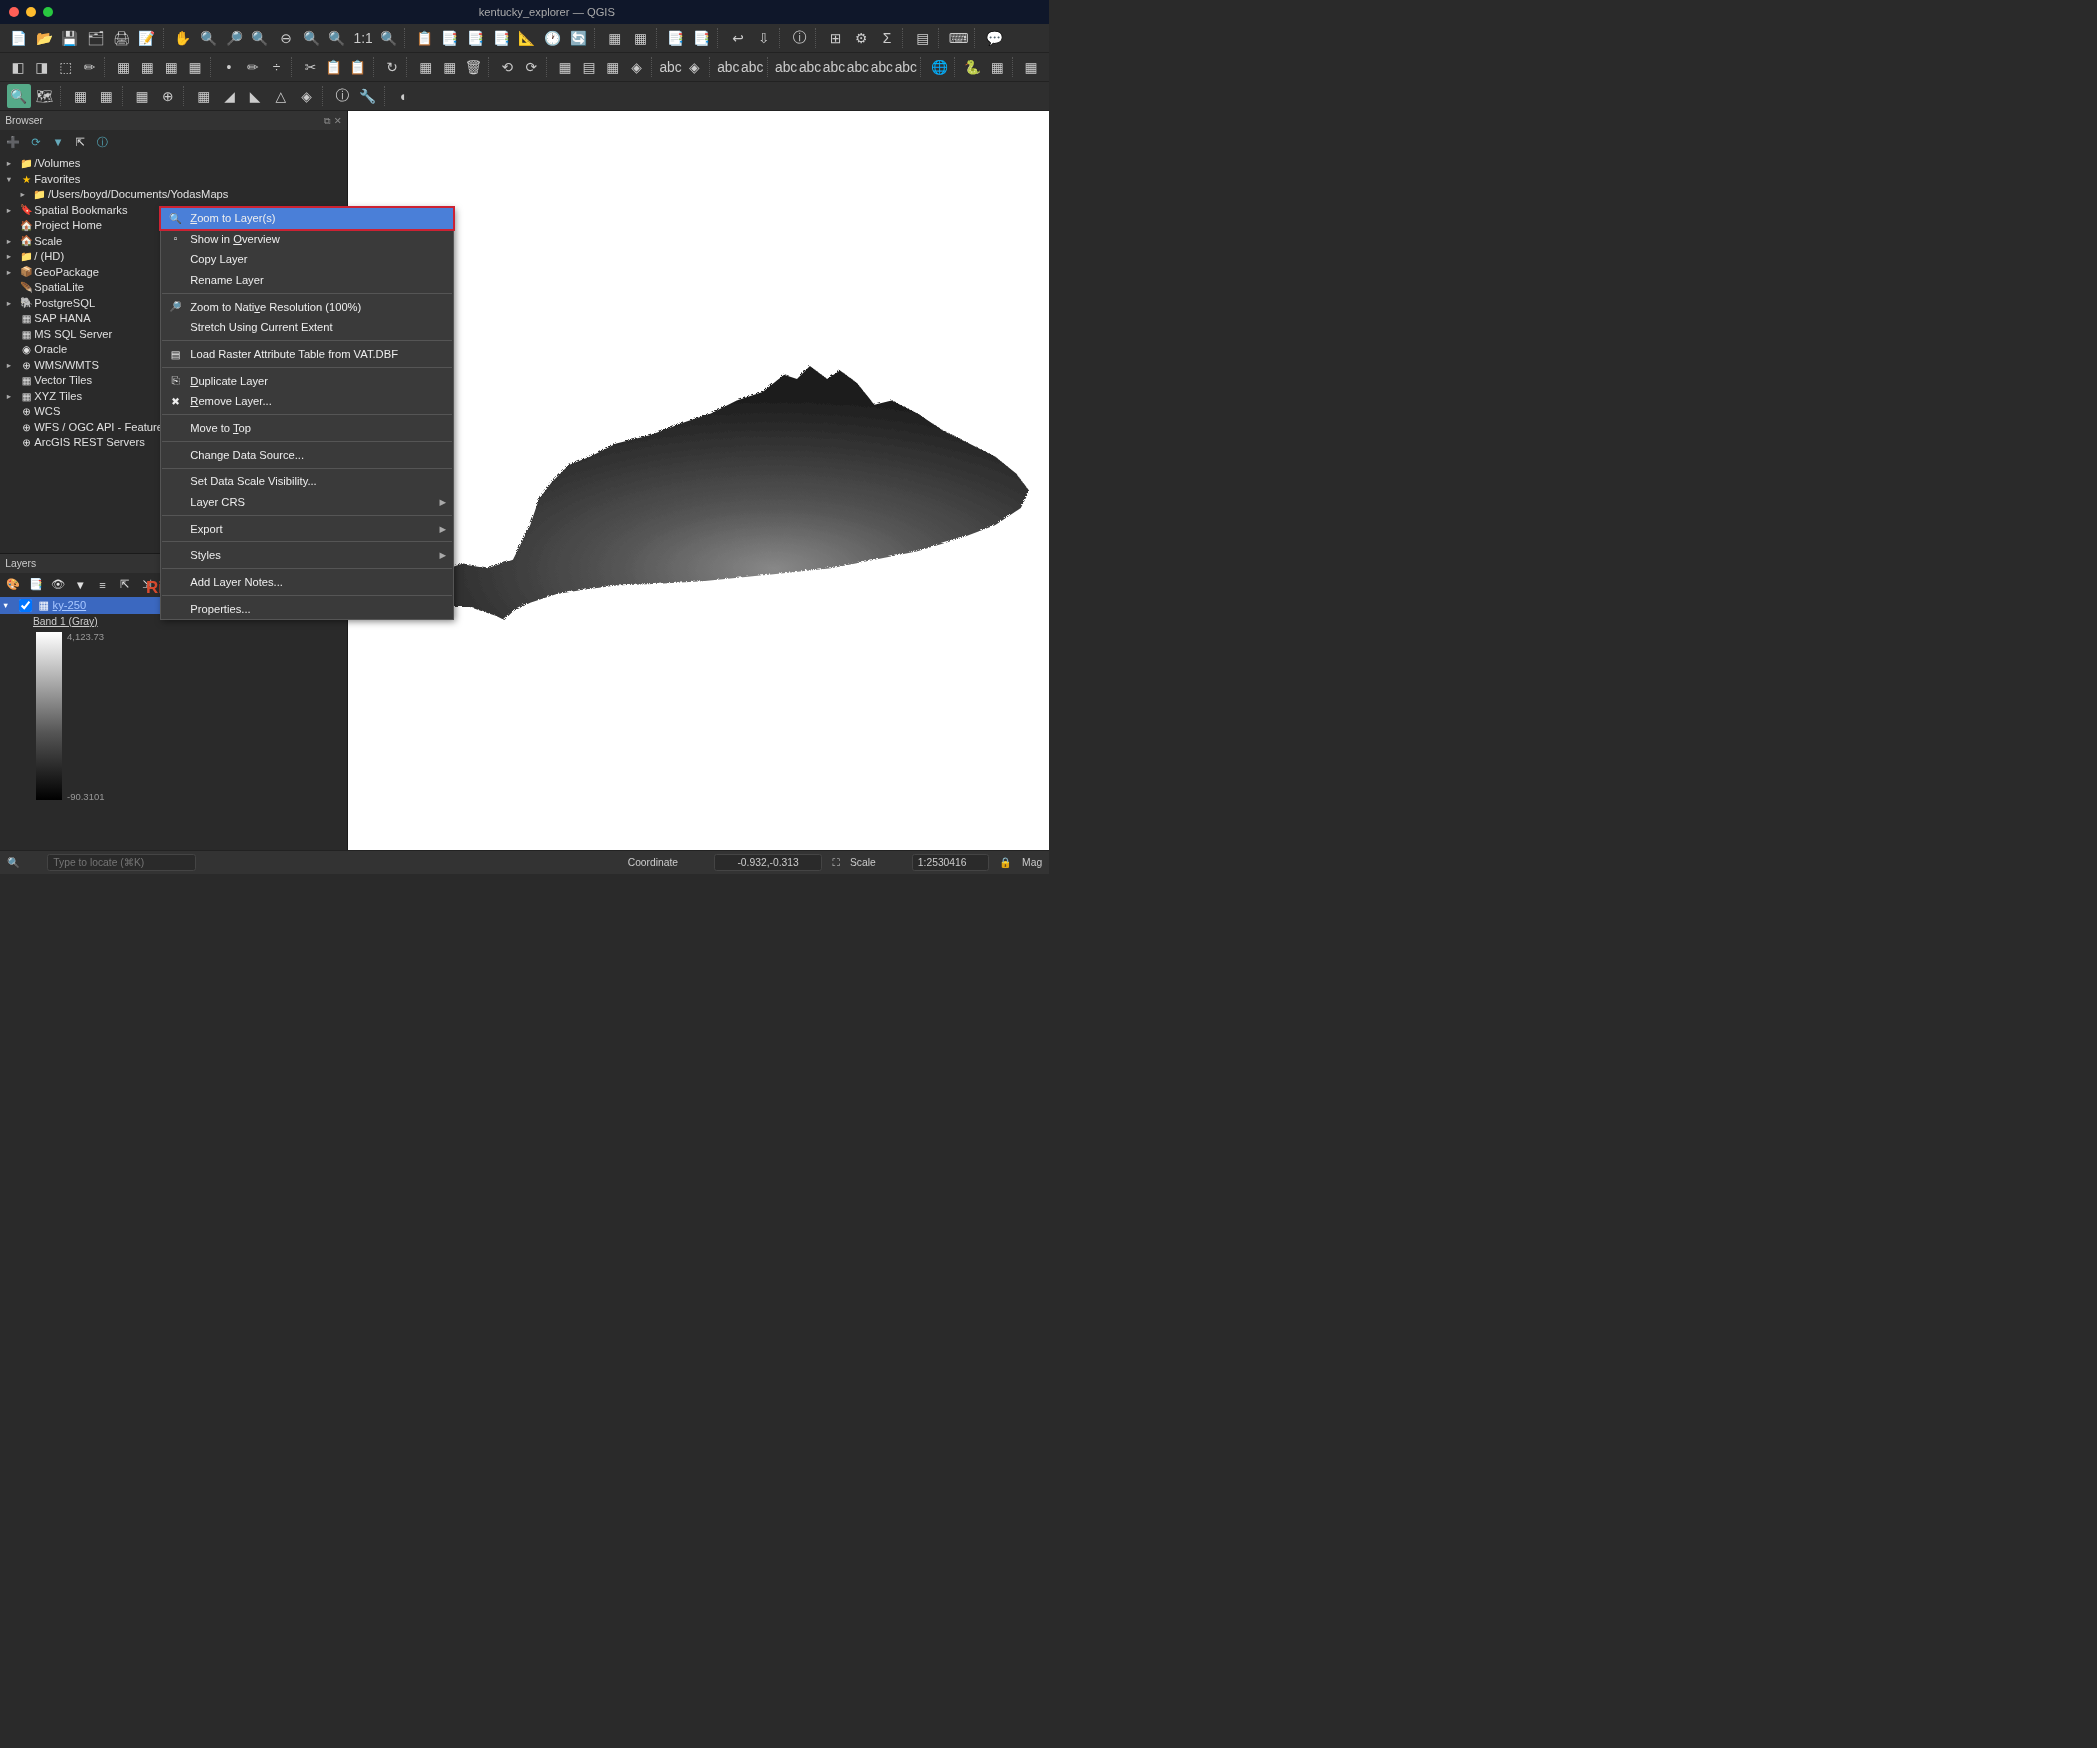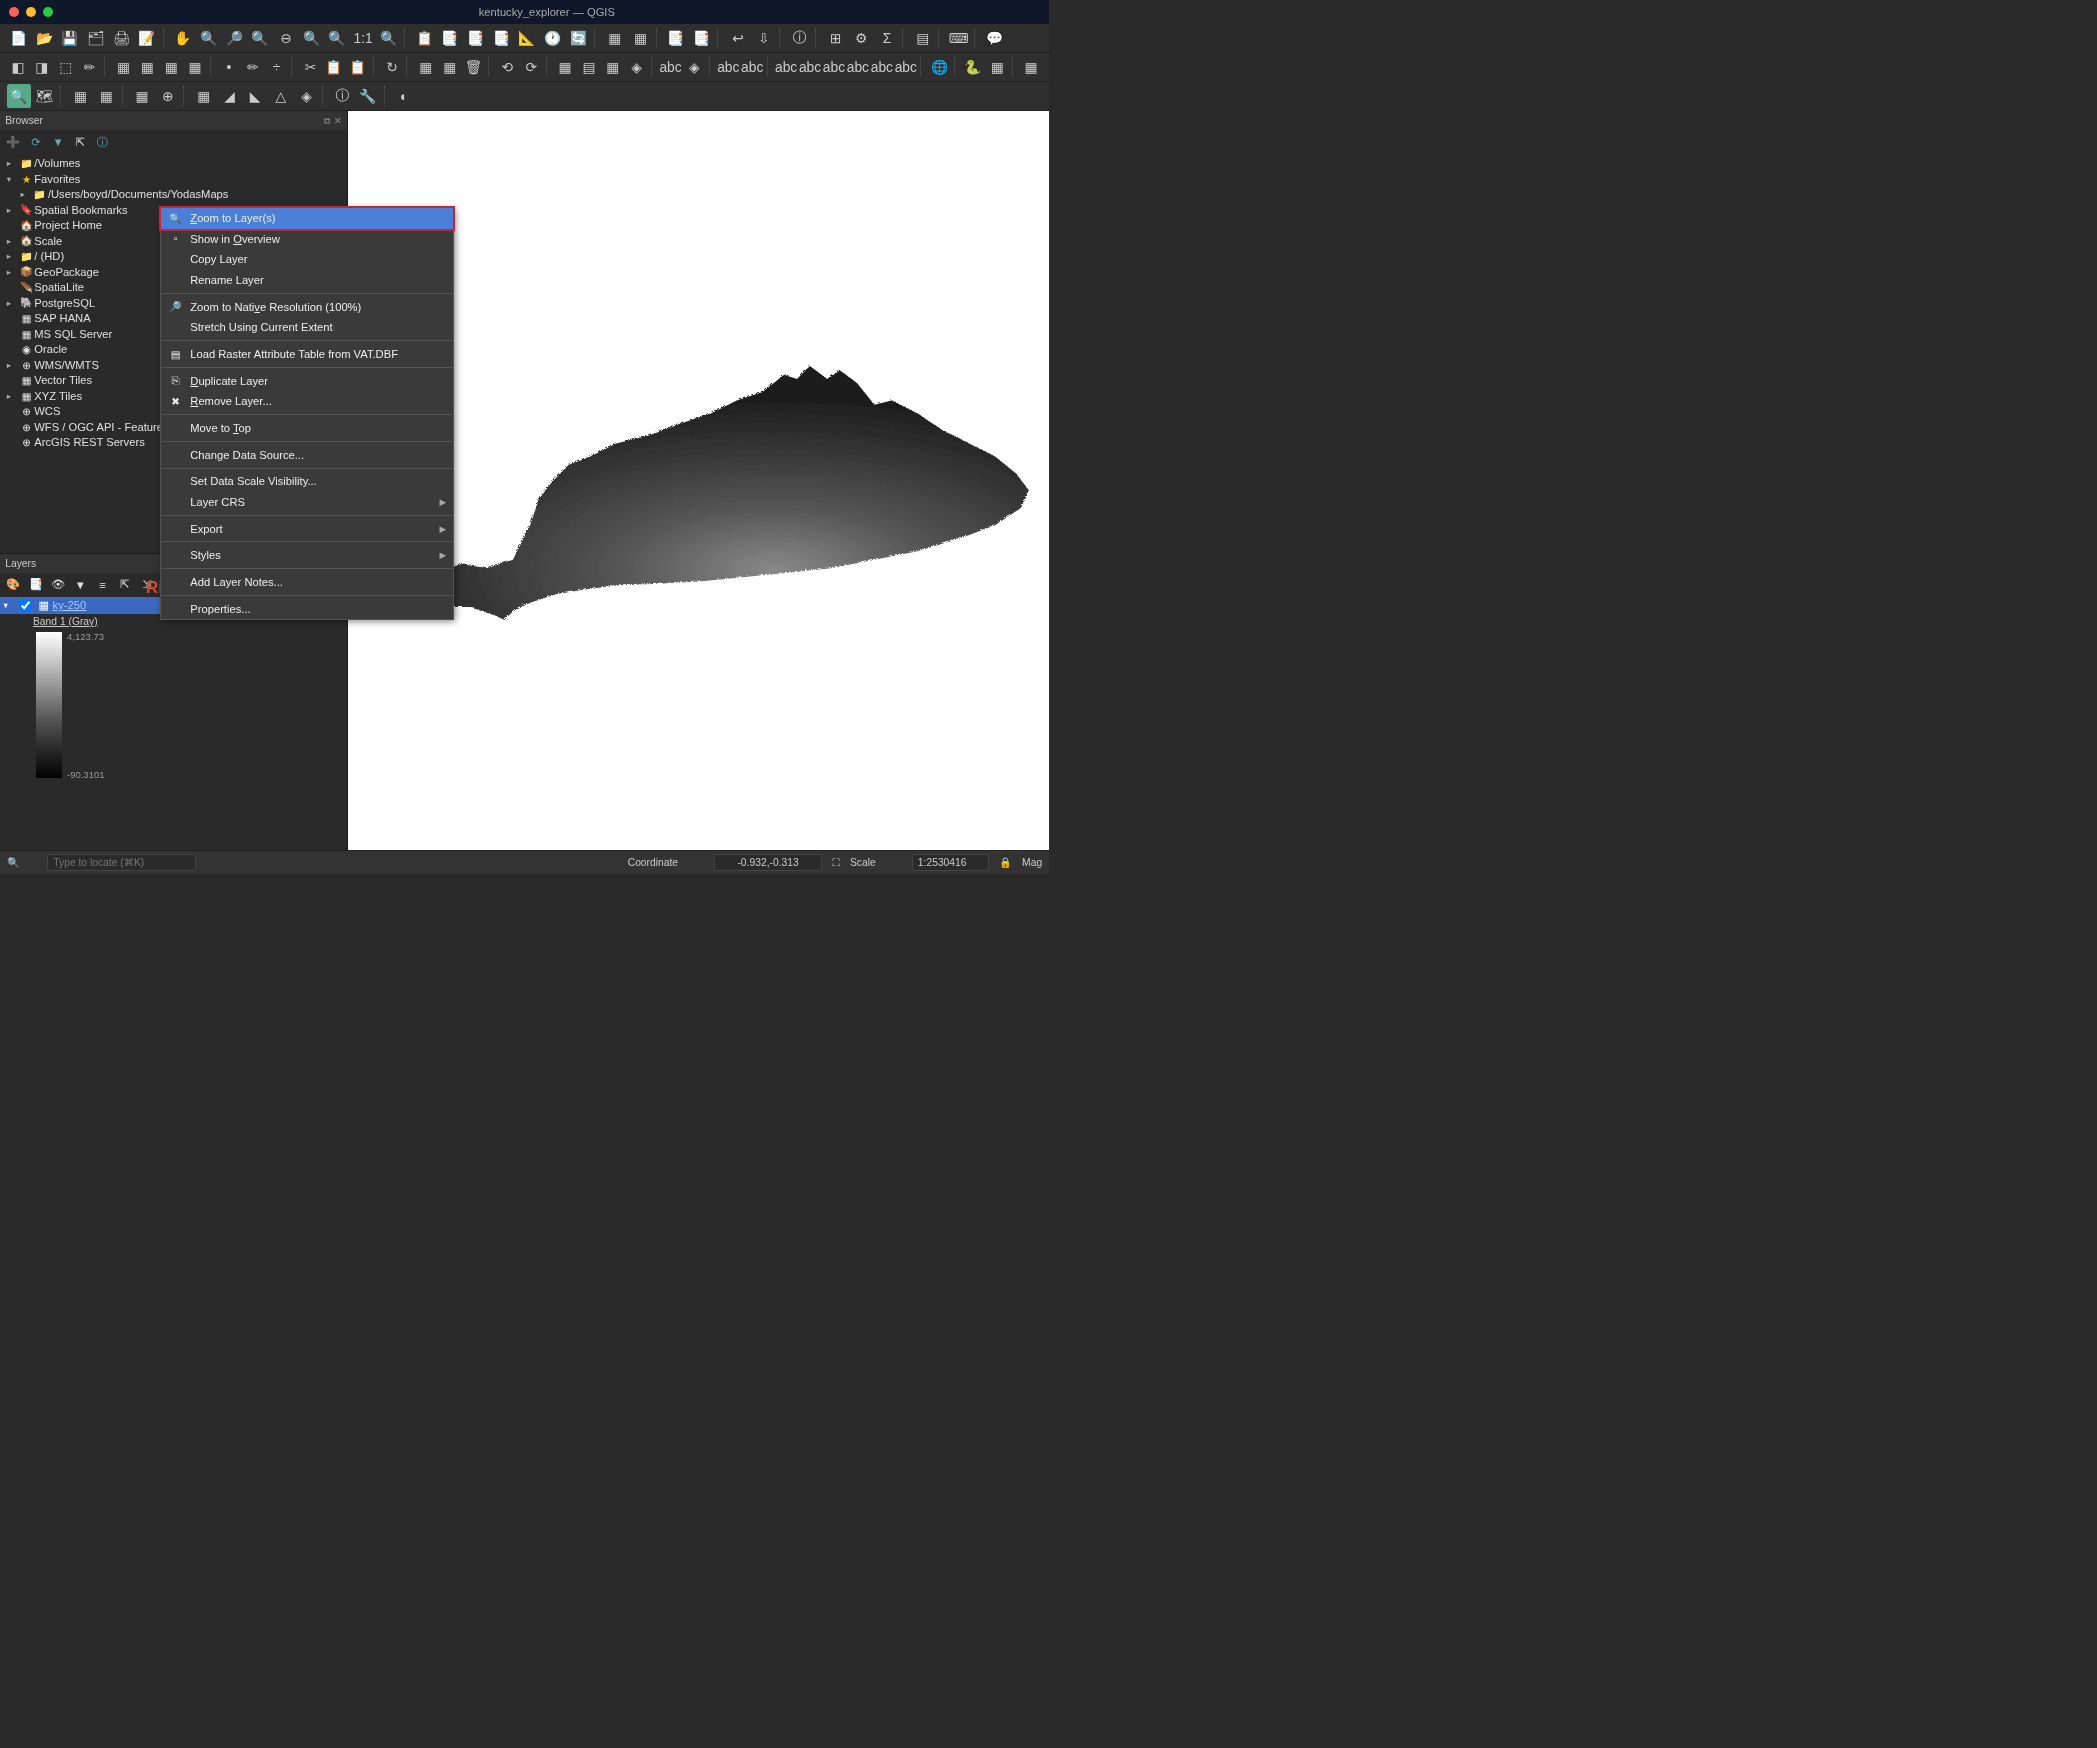--- a/index.html
+++ b/index.html
@@ -103,21 +103,21 @@
   background: #3b68c0;
   color: #fff;
   padding-left: 3.4px;
   font-size: 11.2px;
 }
 .layer-row .arrow { width: 12px; font-size: 8.6px; }
 .layer-row input[type=checkbox] { margin: 0 3.4px; }
 .layer-name { text-decoration: underline; color: #a8c7ff; }
 .band-info { padding-left: 33px; font-size: 10.3px; color: #ccc; height: 15.5px; display: flex; align-items: center; text-decoration: underline; }
 .gradient-box {
-  width: 26px; height: 146px;
+  width: 26px; height: 168px;
   background: linear-gradient(to bottom, #fff 0%, #aaa 30%, #555 60%, #000 100%);
   margin: 3.4px 0 3.4px 36px;
   position: relative;
 }
 .grad-label { position: absolute; left: 31px; font-size: 9.5px; color: #999; white-space: nowrap; }
 .grad-label.top { top: -1.7px; }
 .grad-label.bot { bottom: -1.7px; }
 .annotation {
   color: #d84a2e;
   font-weight: bold;

